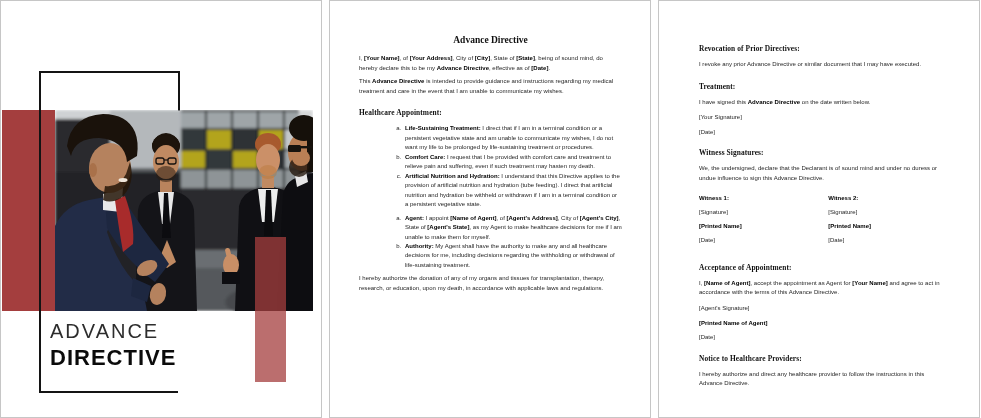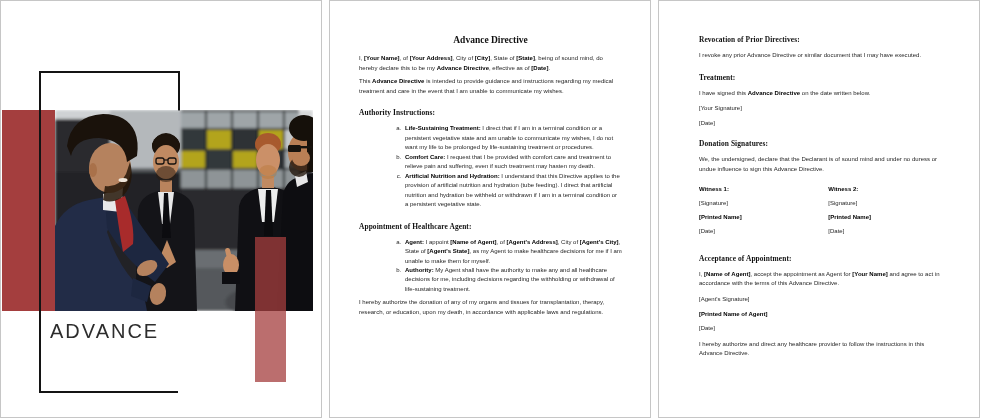--- a/index.html
+++ b/index.html
@@ -24,21 +24,21 @@
   .cover-title .t1{font-size:20px;font-weight:400;letter-spacing:2px;color:#2d2d2d;line-height:1.15;}
   .cover-title .t2{font-size:22px;font-weight:800;letter-spacing:1px;color:#0b0b0b;line-height:1.1;margin-top:3px;}
 
   
   .doc{padding:34px 28px 0 29px;}
   .doc.page3{padding:34px 36px 0 40px;}
   .doc-title{font-family:"Liberation Serif",serif;font-size:9.5px;font-weight:bold;
         text-align:center;color:#111;margin:0 0 9px 0;}
   .doc-heading{font-family:"Liberation Serif",serif;font-size:7.4px;font-weight:bold;
         color:#111;margin:12px 0 7px 0;letter-spacing:0.1px;}
-  .doc-heading:first-child{margin-top:0;}
+  .doc-heading:first-child{margin-top:9px;}
   .doc-para{font-size:6px;line-height:1.6;color:#1f1f1f;margin:0 0 4px 0;letter-spacing:0.02px;}
   .doc-list{font-size:6px;line-height:1.58;color:#1f1f1f;margin:2px 0 4px 0;
         padding-left:44px;list-style-type:lower-alpha;}
   .doc-list li{margin:0;padding-left:2px;}
   .doc-line{font-size:6px;line-height:1.25;color:#1f1f1f;margin:7px 0;}
   .doc-columns{display:flex;margin-top:5px;}
   .doc-col{flex:0 0 53%;}
   .doc-col + .doc-col{flex:1;}
   .doc-col .doc-line{margin:6.5px 0;}
   span.b{font-weight:bold;color:#000;}
@@ -151,65 +151,66 @@
           <ellipse cx="103" cy="184" rx="8" ry="11" fill="#b5825e" transform="rotate(12 103 184)"></ellipse>
           <path d="M78,168 L96,176 L92,192 L76,186 Z" fill="#1d2740"></path>
         </g>
       </svg>
     </div>
 
     <div class="maroon-right"></div>
 
     <div class="cover-title">
       <div class="t1">ADVANCE</div>
+      <div class="t2">DIRECTIVE</div>
     </div>
   </div>
 
   <div class="page doc">
       <div class="doc-title">Advance Directive</div>
       <p class="doc-para"><span>I, </span><span class="b">[Your Name]</span><span>, of </span><span class="b">[Your Address]</span><span>, City of </span><span class="b">[City]</span><span>, State of </span><span class="b">[State]</span><span>, being of sound mind, do hereby declare this to be my </span><span class="b">Advance Directive</span><span>, effective as of </span><span class="b">[Date]</span><span>.</span></p>
       <p class="doc-para"><span>This </span><span class="b">Advance Directive</span><span> is intended to provide guidance and instructions regarding my medical treatment and care in the event that I am unable to communicate my wishes.</span></p>
-      <div class="doc-heading">Authority Instructions:</div>
+      <div class="doc-heading">Healthcare Appointment:</div>
       <ol class="doc-list">
         <li><span class="b">Life-Sustaining Treatment:</span><span> I direct that if I am in a terminal condition or a persistent vegetative state and am unable to communicate my wishes, I do not want my life to be prolonged by life-sustaining treatment or procedures.</span></li>
         <li><span class="b">Comfort Care:</span><span> I request that I be provided with comfort care and treatment to relieve pain and suffering, even if such treatment may hasten my death.</span></li>
         <li><span class="b">Artificial Nutrition and Hydration:</span><span> I understand that this Directive applies to the provision of artificial nutrition and hydration (tube feeding). I direct that artificial nutrition and hydration be withheld or withdrawn if I am in a terminal condition or a persistent vegetative state.</span></li>
       </ol>
-      <div class="doc-heading">Appointment of Healthcare Agent:</div>
       <ol class="doc-list">
         <li><span class="b">Agent:</span><span> I appoint </span><span class="b">[Name of Agent]</span><span>, of </span><span class="b">[Agent's Address]</span><span>, City of </span><span class="b">[Agent's City]</span><span>, State of </span><span class="b">[Agent's State]</span><span>, as my Agent to make healthcare decisions for me if I am unable to make them for myself.</span></li>
         <li><span class="b">Authority:</span><span> My Agent shall have the authority to make any and all healthcare decisions for me, including decisions regarding the withholding or withdrawal of life-sustaining treatment.</span></li>
       </ol>
       <p class="doc-para"><span>I hereby authorize the donation of any of my organs and tissues for transplantation, therapy, research, or education, upon my death, in accordance with applicable laws and regulations.</span></p>
     </div>
 
   <div class="page doc page3">
       <div class="doc-heading">Revocation of Prior Directives:</div>
       <p class="doc-para"><span>I revoke any prior Advance Directive or similar document that I may have executed.</span></p>
       <div class="doc-heading">Treatment:</div>
       <p class="doc-para"><span>I have signed this </span><span class="b">Advance Directive</span><span> on the date written below.</span></p>
       <div class="doc-line"><span>[Your Signature]</span></div>
       <div class="doc-line"><span>[Date]</span></div>
-      <div class="doc-heading">Donation Signatures:</div>
+      <div class="doc-heading">Witness Signatures:</div>
       <p class="doc-para"><span>We, the undersigned, declare that the Declarant is of sound mind and under no duress or undue influence to sign this Advance Directive.</span></p>
       <div class="doc-columns">
         <div class="doc-col">
           <div class="doc-line"><span class="b">Witness 1:</span></div>
           <div class="doc-line"><span>[Signature]</span></div>
           <div class="doc-line"><span class="b">[Printed Name]</span></div>
           <div class="doc-line"><span>[Date]</span></div>
         </div>
         <div class="doc-col">
           <div class="doc-line"><span class="b">Witness 2:</span></div>
           <div class="doc-line"><span>[Signature]</span></div>
           <div class="doc-line"><span class="b">[Printed Name]</span></div>
           <div class="doc-line"><span>[Date]</span></div>
         </div>
       </div>
       <div class="doc-heading">Acceptance of Appointment:</div>
       <p class="doc-para"><span>I, </span><span class="b">[Name of Agent]</span><span>, accept the appointment as Agent for </span><span class="b">[Your Name]</span><span> and agree to act in accordance with the terms of this Advance Directive.</span></p>
       <div class="doc-line"><span>[Agent's Signature]</span></div>
       <div class="doc-line"><span class="b">[Printed Name of Agent]</span></div>
       <div class="doc-line"><span>[Date]</span></div>
+      <div class="doc-heading">Notice to Healthcare Providers:</div>
       <p class="doc-para"><span>I hereby authorize and direct any healthcare provider to follow the instructions in this Advance Directive.</span></p>
     </div>
 
 </div>
 
 </body></html>

